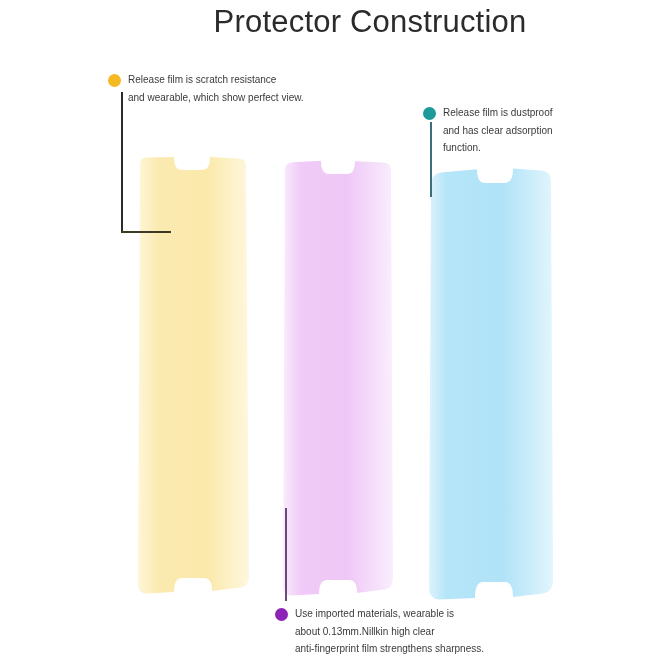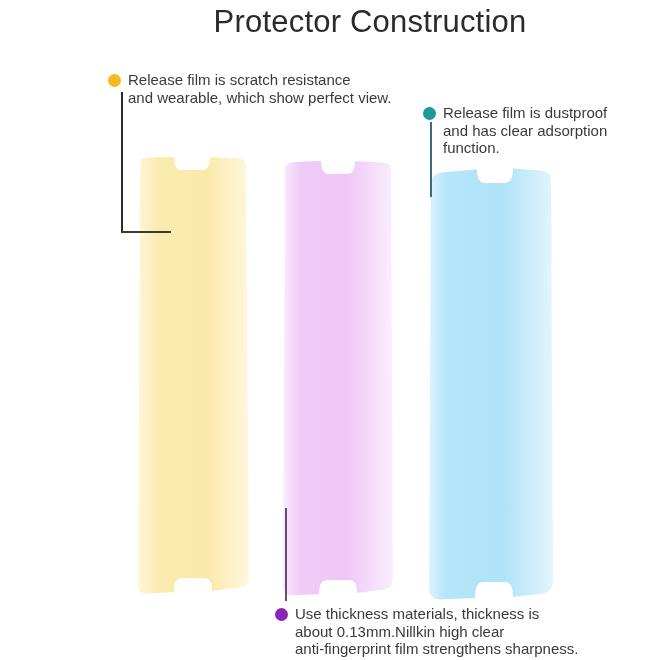--- a/index.html
+++ b/index.html
@@ -57,21 +57,21 @@
     gap: 7px;
   }
   .bullet {
     flex: 0 0 auto;
     width: 13px;
     height: 13px;
     border-radius: 50%;
     margin-top: 3px;
   }
   .callout-text {
-    font-size: 15px;
+    font-size: 10px;
     line-height: 17.5px;
     color: #3a3a3a;
     white-space: pre-line;
     font-family: "Liberation Sans", sans-serif;
   }
 </style>
 </head>
 <body>
 
 <div id="stage">
@@ -187,18 +187,18 @@
 
   <div class="callout" style="left:423px; top:104px; width:220px;">
     <span class="bullet" style="background:#1c9a9a;"></span>
     <span class="callout-text">Release film is dustproof
 and has clear adsorption
 function.</span>
   </div>
 
   <div class="callout" style="left:275px; top:605px; width:330px;">
     <span class="bullet" style="background:#8e23b8;"></span>
-    <span class="callout-text">Use thickness materials, thickness is
+    <span class="callout-text">Use imported materials, wearable is
 about 0.13mm.Nillkin high clear
 anti-fingerprint film strengthens sharpness.</span>
   </div>
 
 </div>
 
 </body></html>

